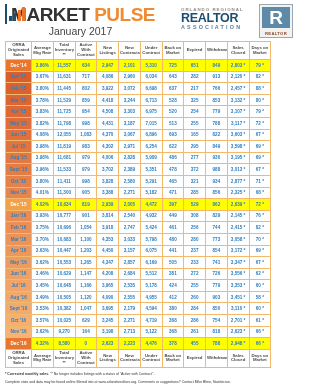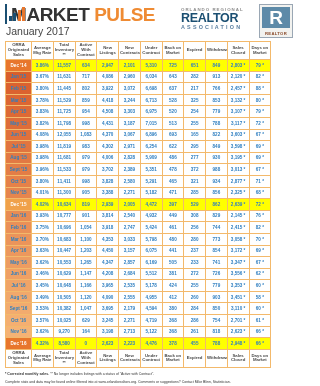--- a/index.html
+++ b/index.html
@@ -38,21 +38,21 @@
   .logo-mark .b3{left:11.5px;height:11px;background:#e8762c;}
   .logo-mark .b4{left:16px;height:14px;background:#e8762c;}
   .logo-mark .arrow{
     position:absolute;left:2px;top:2.5px;width:17px;height:9px;
     overflow:hidden;
   }
   .wordmark{font-size:19px;font-weight:bold;letter-spacing:-0.5px;line-height:19px;}
   .w-market{color:#333333;}
   .w-pulse{color:#ef8b33;}
   .month{
-    font-size:10.5px;color:#444444;margin-top:1px;margin-left:1px;font-weight:normal;
+    font-size:10.5px;color:#444444;margin-top:1px;margin-left:1px;font-weight:normal;text-align:center;
   }
   .orra{
     display:flex;align-items:center;gap:3px;margin-left:6px;margin-top:1px;
   }
   .key-icon{
     width:17px;height:28px;position:relative;
   }
   .key-head{
     width:17px;height:17px;background:#e8934a;border-radius:2px;position:relative;
   }

